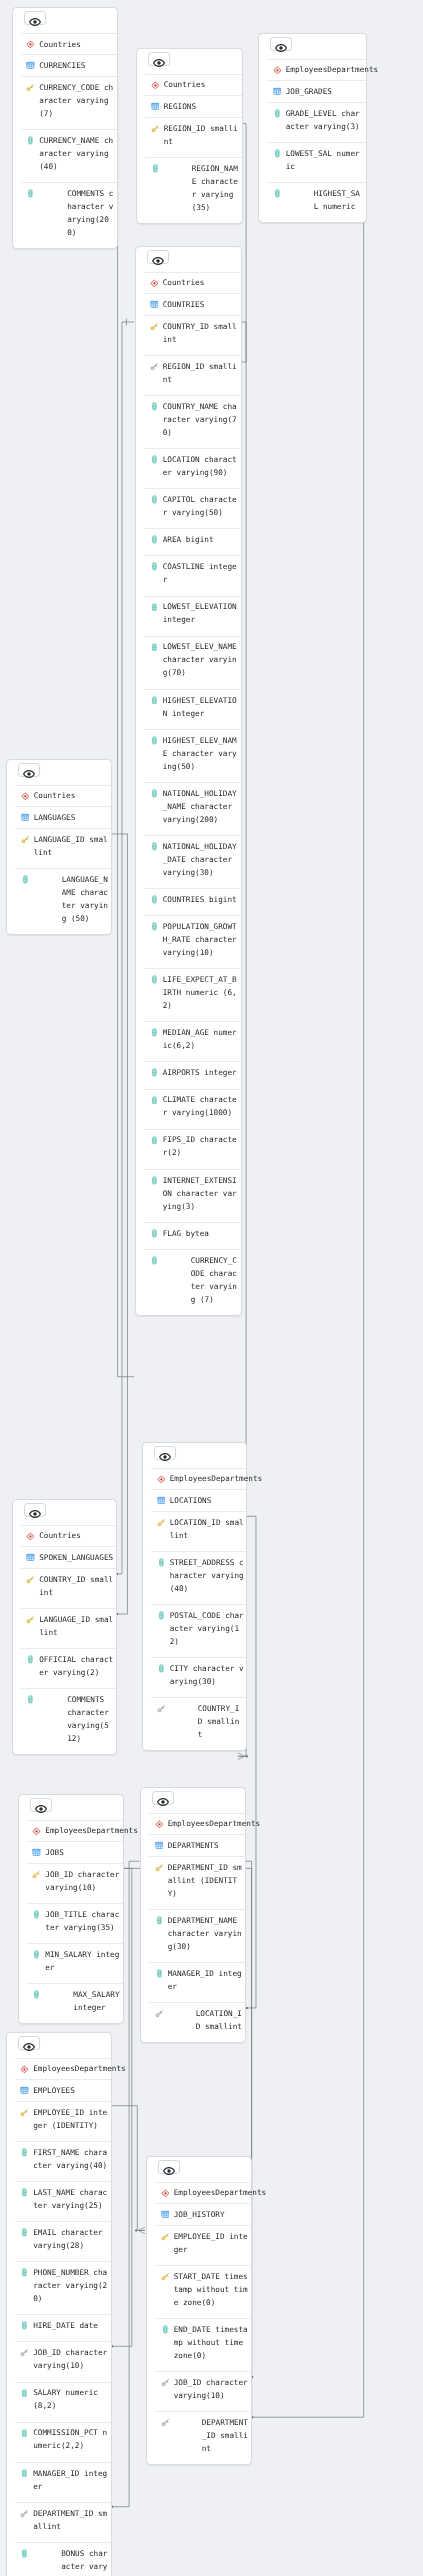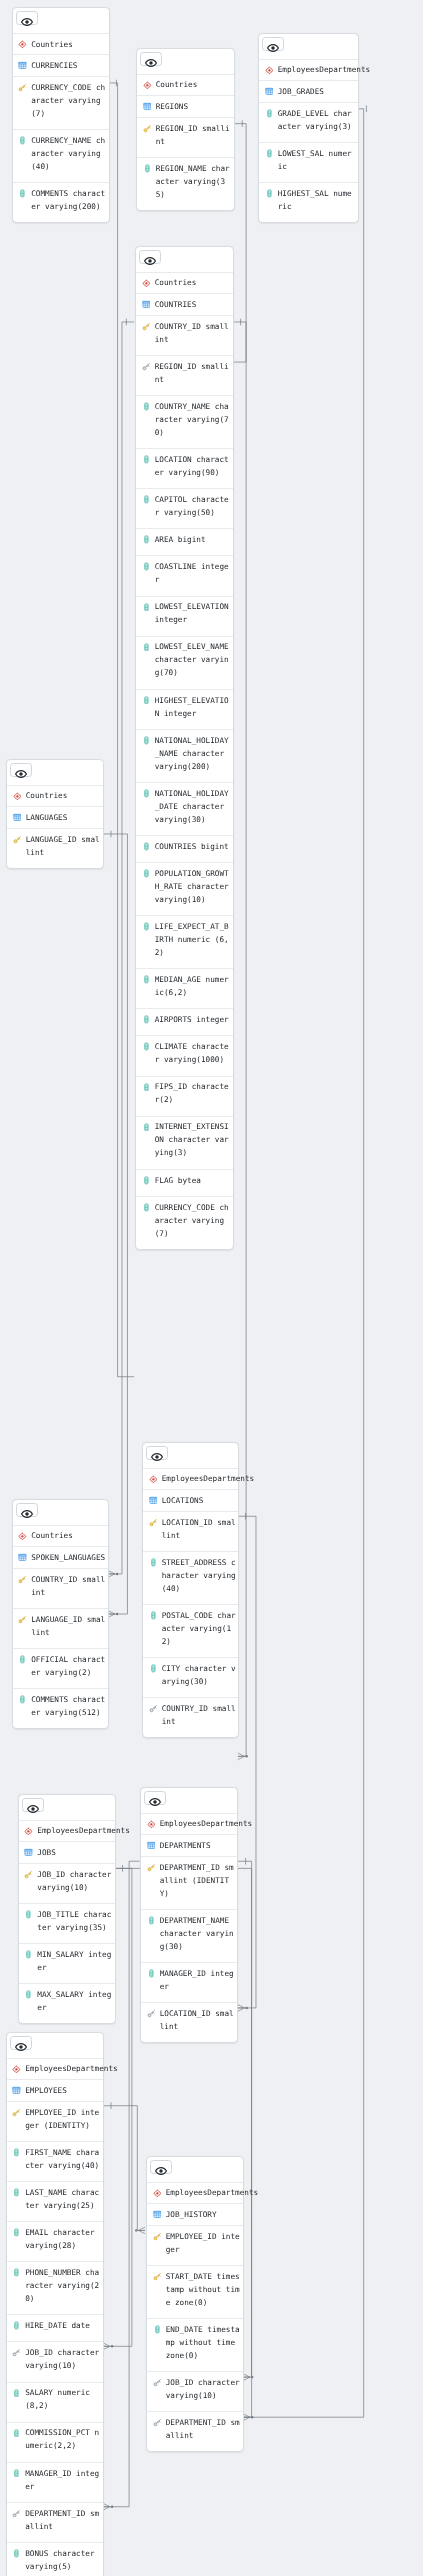--- a/index.html
+++ b/index.html
@@ -17,34 +17,35 @@
   #rel-layer{position:absolute;left:0;top:0;z-index:0;}
   .table-card{
     position:absolute;
     background:#ffffff;
     border:0.5px solid #d7dce1;
     border-radius:4.4px;
     box-shadow:0 0.5px 1.1px rgba(31,35,40,.07);
     z-index:1;
     font-size:7.7px;
     line-height:13px;
+    padding-left:8px;
   }
   .eye-row{padding:2.7px 3.3px;border-bottom:0.5px solid #e8eaee;}
   .eye-btn{
     display:inline-flex;align-items:center;justify-content:center;
     width:22px;height:14.3px;
     background:#fff;border:0.5px solid #d0d7de;border-radius:3.3px;
     cursor:pointer;padding:0;
   }
   .trow{
     display:flex;align-items:flex-start;
     padding:3.8px 2.2px 3.8px 5.5px;
     border-bottom:0.5px solid #e8eaee;
   }
-  .trow:last-child{border-bottom:none;}
+  .trow:last-child{border-bottom:none;gap:28px;}
   .hdr-row{white-space:nowrap;overflow:visible;}
   .field-row{padding-bottom:9.3px;}
   .ricon{
     flex:0 0 8.8px;width:8.8px;height:8.8px;
     margin-right:4.4px;margin-top:2.2px;
   }
   .ricon svg{display:block;width:8.8px;height:8.8px;}
   .flabel{
     flex:1 1 auto;
     word-break:break-all;
@@ -406,20 +407,31 @@
         </div>
         <div class="trow field-row">
           <span class="ricon">
             <svg viewBox="0 0 16 16">
               <rect x="5" y="1.6" width="6" height="12.8" rx="2" fill="#e2f5f1" stroke="#33b3a0" stroke-width="1.3"></rect>
               <line x1="5" y1="5.4" x2="11" y2="5.4" stroke="#33b3a0" stroke-width="1.1"></line>
               <line x1="5" y1="8.3" x2="11" y2="8.3" stroke="#33b3a0" stroke-width="1.1"></line>
               <line x1="5" y1="11.2" x2="11" y2="11.2" stroke="#33b3a0" stroke-width="1.1"></line>
             </svg>
           </span>
+          <span class="flabel">HIGHEST_ELEV_NAME character varying(50)</span>
+        </div>
+        <div class="trow field-row">
+          <span class="ricon">
+            <svg viewBox="0 0 16 16">
+              <rect x="5" y="1.6" width="6" height="12.8" rx="2" fill="#e2f5f1" stroke="#33b3a0" stroke-width="1.3"></rect>
+              <line x1="5" y1="5.4" x2="11" y2="5.4" stroke="#33b3a0" stroke-width="1.1"></line>
+              <line x1="5" y1="8.3" x2="11" y2="8.3" stroke="#33b3a0" stroke-width="1.1"></line>
+              <line x1="5" y1="11.2" x2="11" y2="11.2" stroke="#33b3a0" stroke-width="1.1"></line>
+            </svg>
+          </span>
           <span class="flabel">NATIONAL_HOLIDAY_NAME character varying(200)</span>
         </div>
         <div class="trow field-row">
           <span class="ricon">
             <svg viewBox="0 0 16 16">
               <rect x="5" y="1.6" width="6" height="12.8" rx="2" fill="#e2f5f1" stroke="#33b3a0" stroke-width="1.3"></rect>
               <line x1="5" y1="5.4" x2="11" y2="5.4" stroke="#33b3a0" stroke-width="1.1"></line>
               <line x1="5" y1="8.3" x2="11" y2="8.3" stroke="#33b3a0" stroke-width="1.1"></line>
               <line x1="5" y1="11.2" x2="11" y2="11.2" stroke="#33b3a0" stroke-width="1.1"></line>
             </svg>
@@ -567,20 +579,31 @@
         </div>
         <div class="trow field-row">
           <span class="ricon">
             <svg viewBox="0 0 16 16">
               <circle cx="4.6" cy="11.4" r="2.7" fill="#f7df8b" stroke="#d4a72c" stroke-width="1.5"></circle>
               <path d="M6.6 9.4 L13.4 2.6 M10.8 5.2 l2.2 2.2 M9 7 l1.6 1.6" fill="none" stroke="#d4a72c" stroke-width="1.5" stroke-linecap="round"></path>
             </svg>
           </span>
           <span class="flabel">LANGUAGE_ID smallint</span>
         </div>
+        <div class="trow field-row">
+          <span class="ricon">
+            <svg viewBox="0 0 16 16">
+              <rect x="5" y="1.6" width="6" height="12.8" rx="2" fill="#e2f5f1" stroke="#33b3a0" stroke-width="1.3"></rect>
+              <line x1="5" y1="5.4" x2="11" y2="5.4" stroke="#33b3a0" stroke-width="1.1"></line>
+              <line x1="5" y1="8.3" x2="11" y2="8.3" stroke="#33b3a0" stroke-width="1.1"></line>
+              <line x1="5" y1="11.2" x2="11" y2="11.2" stroke="#33b3a0" stroke-width="1.1"></line>
+            </svg>
+          </span>
+          <span class="flabel">LANGUAGE_NAME character varying (50)</span>
+        </div>
       </div>
       <div class="table-card" style="left: 142px; top: 1442px; width: 95px;">
         <div class="eye-row"><button class="eye-btn">
             <span style="display: block; width: 12px; height: 7.7px;"><svg viewBox="0 0 24 16">
                 <path d="M12 1.4 C6.6 1.4 2.8 5.1 1.2 8 c1.6 2.9 5.4 6.6 10.8 6.6 s9.2-3.7 10.8-6.6 C21.2 5.1 17.4 1.4 12 1.4 Z" fill="none" stroke="#24292f" stroke-width="2.4"></path>
                 <circle cx="12" cy="8" r="3.5" fill="#24292f"></circle>
               </svg></span>
           </button></div>
         <div class="trow hdr-row">
           <span class="ricon">

